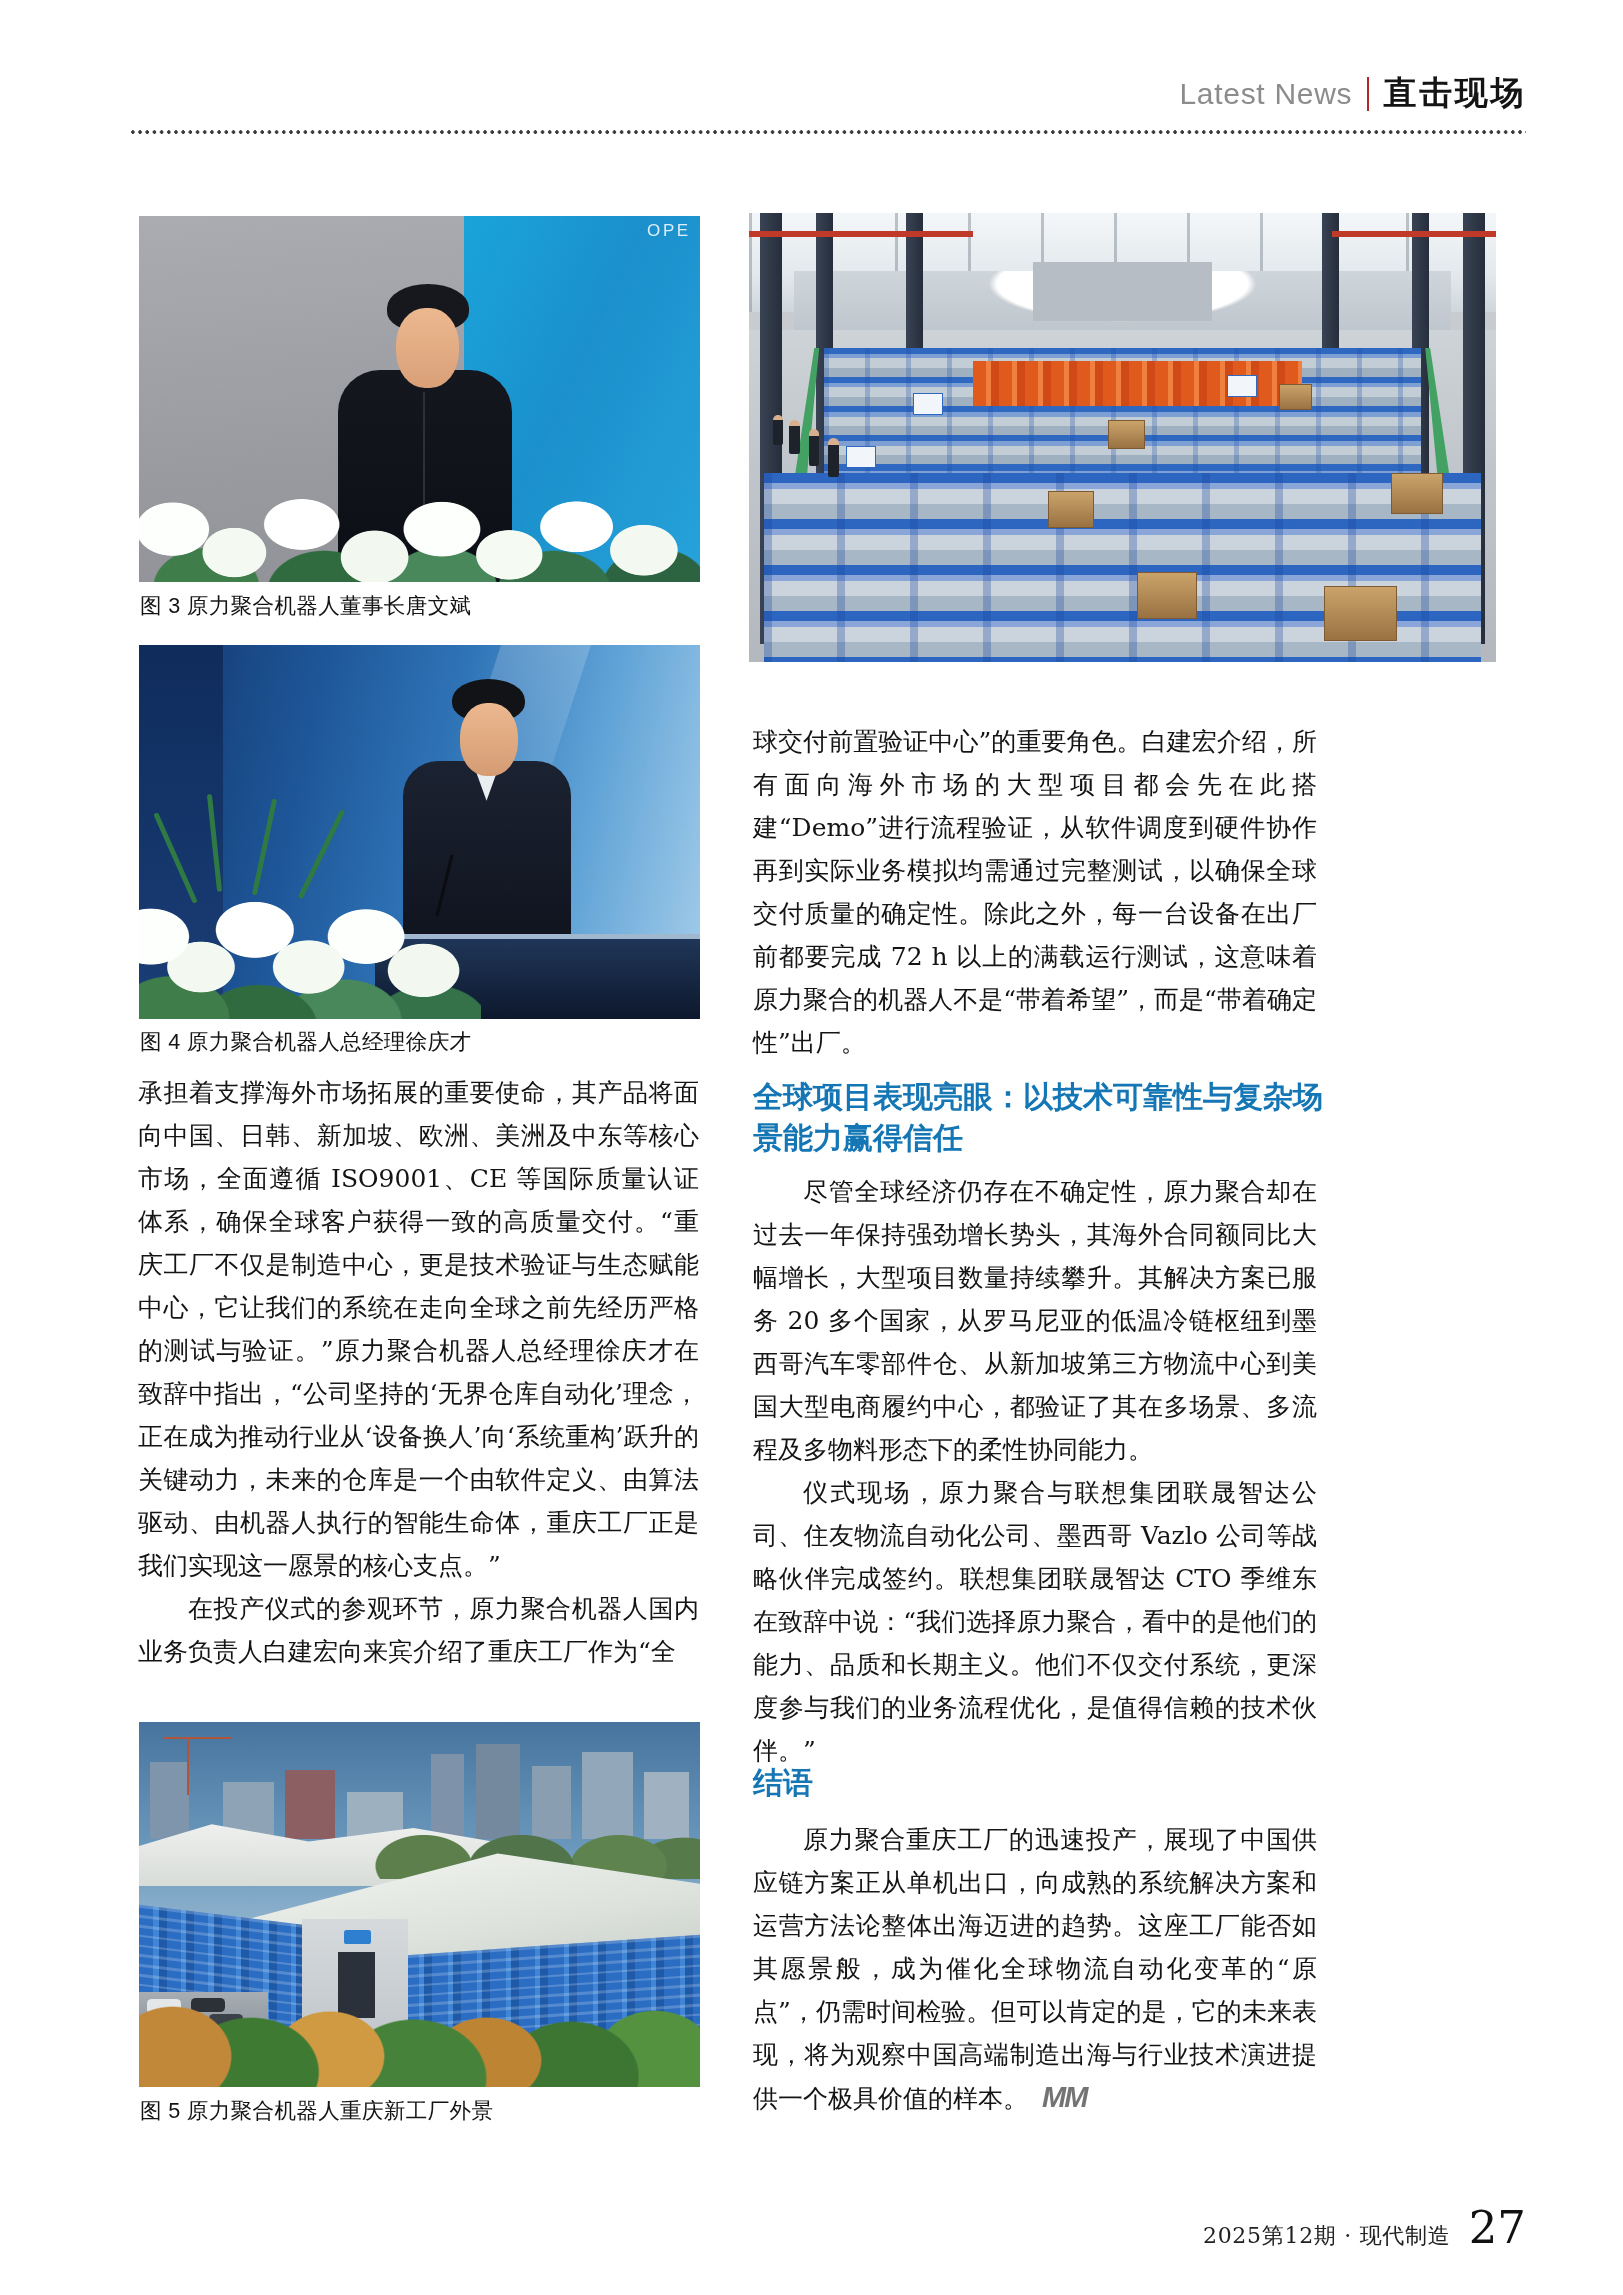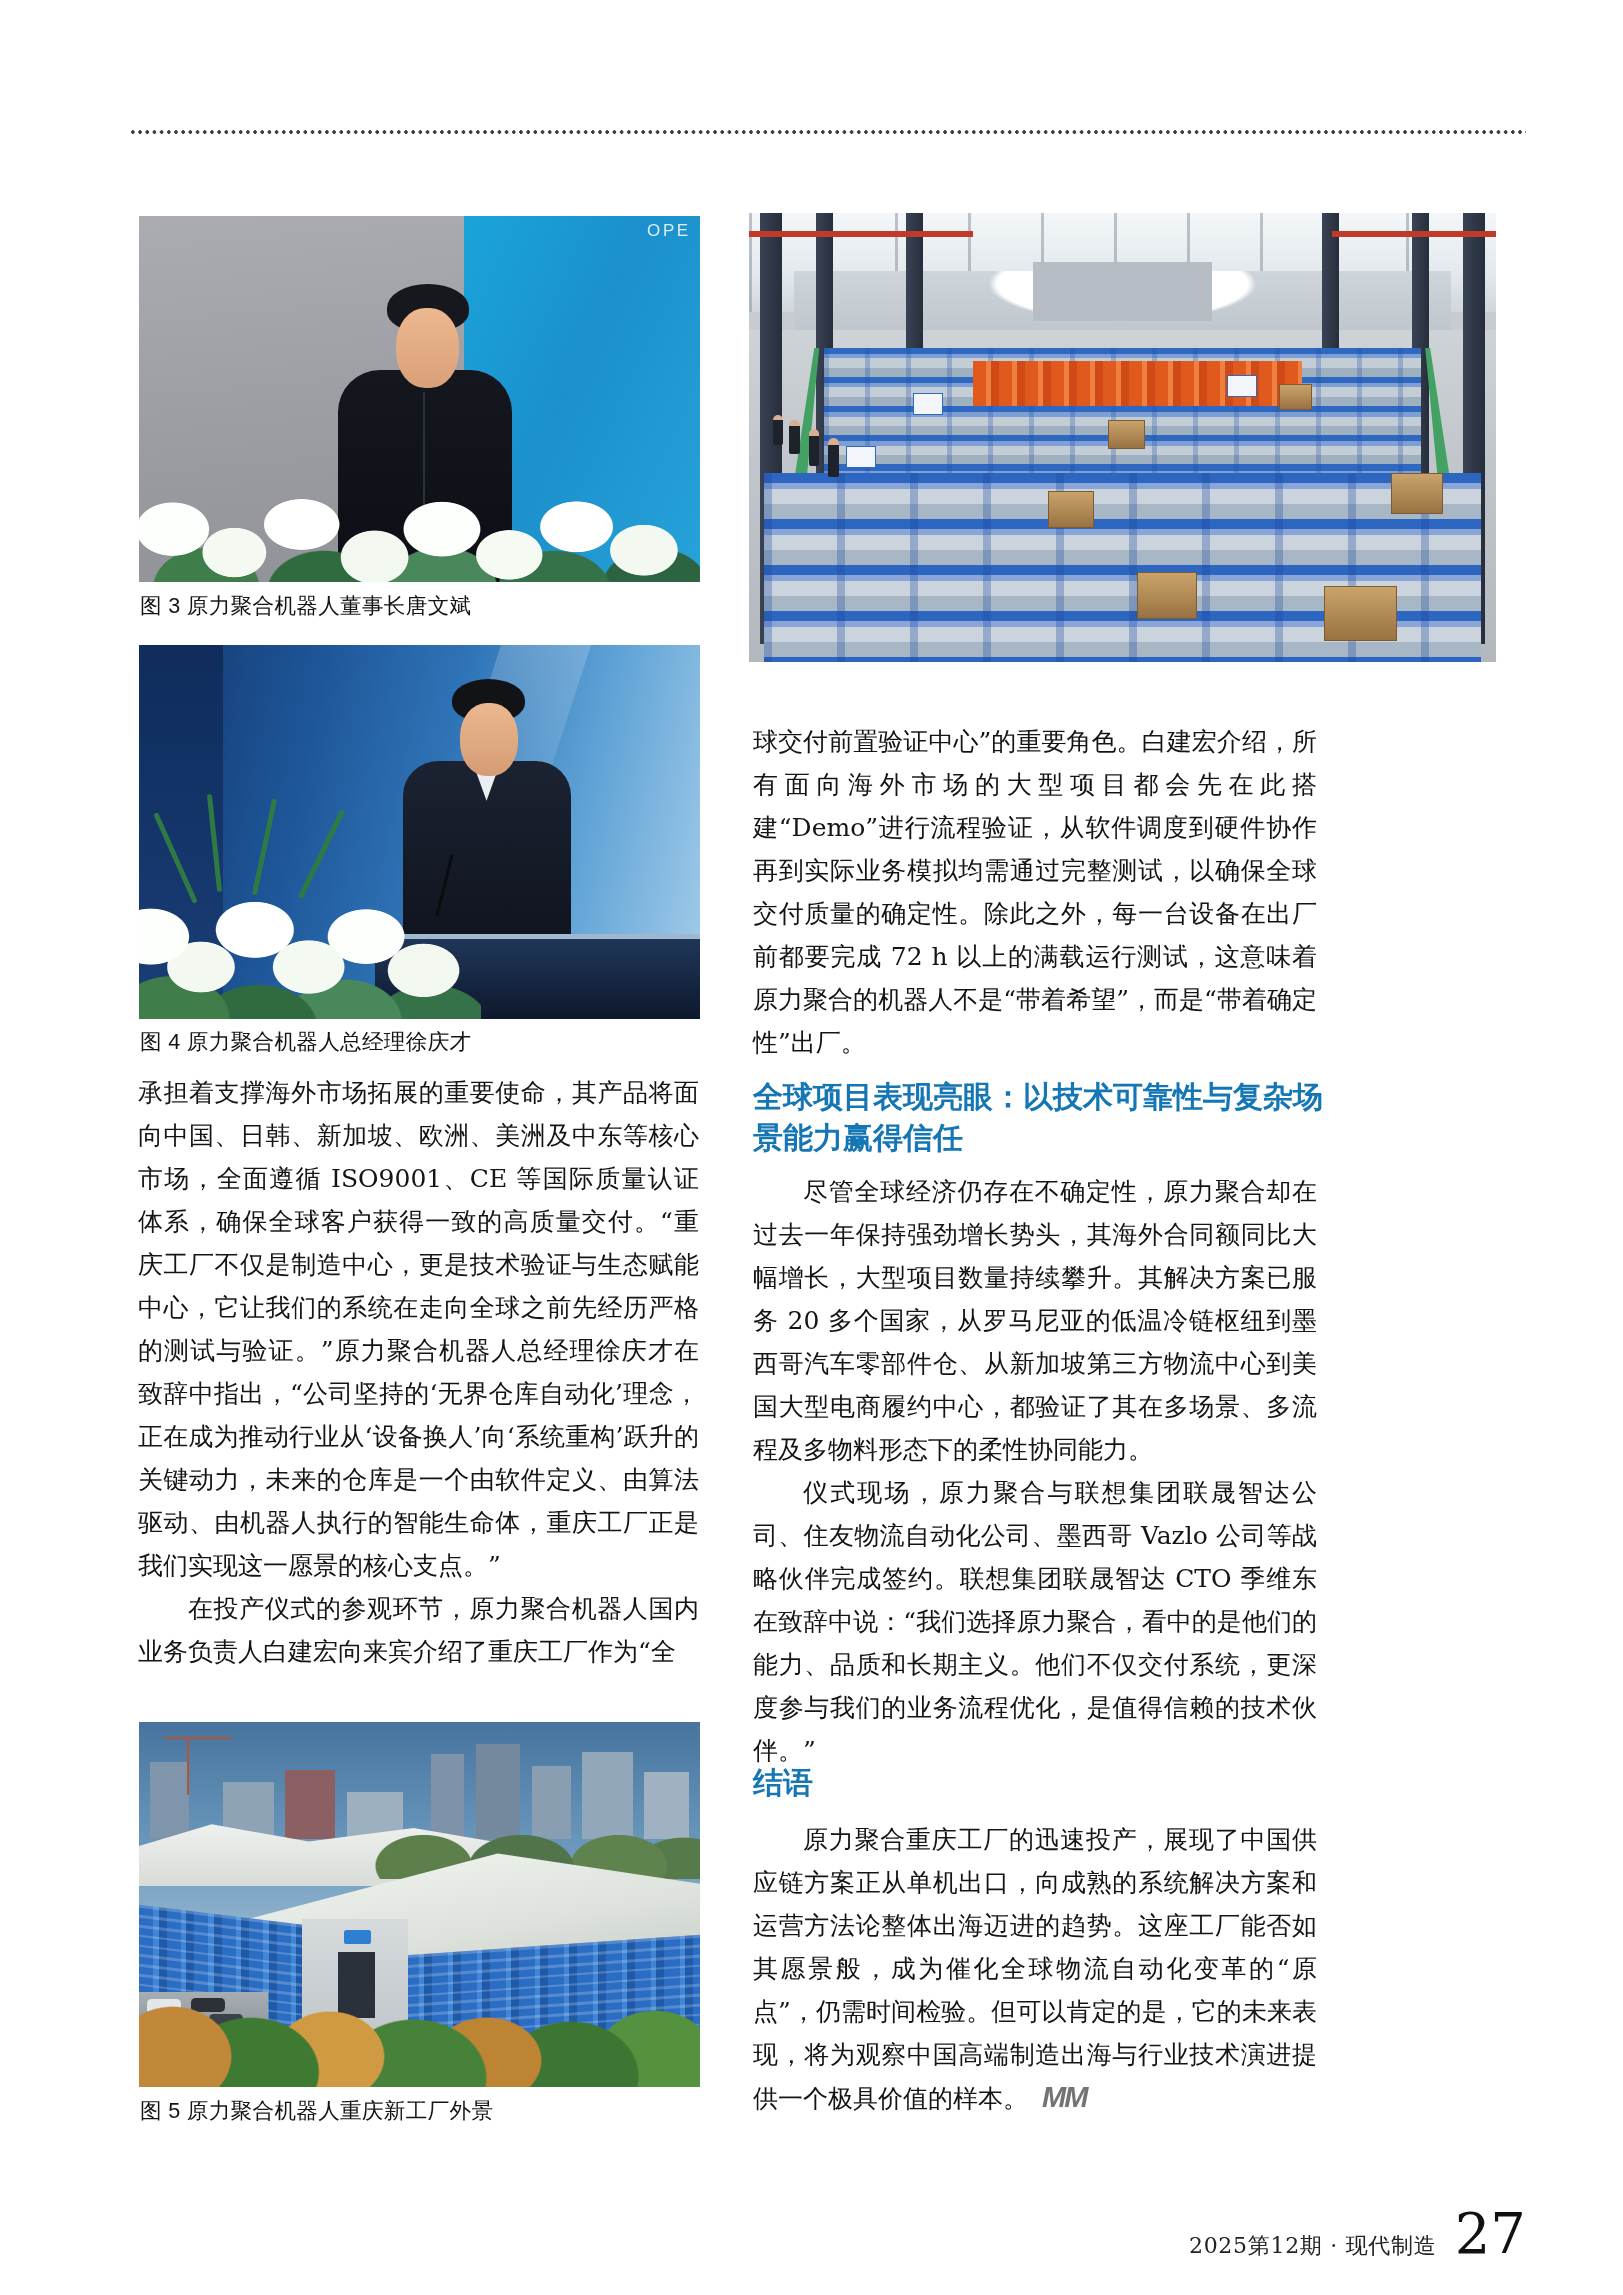--- a/index.html
+++ b/index.html
@@ -206,27 +206,32 @@
       font-family:"Liberation Sans",sans-serif;font-weight:700;font-size:30px;
       line-height:41px;color:#1476b4;}
   .h2{position:absolute;left:753px;top:1763px;
       font-family:"Liberation Sans",sans-serif;font-weight:700;font-size:30px;color:#1476b4;}
   .mm{font-family:"Liberation Sans",sans-serif;font-weight:700;font-style:italic;
       color:#737373;font-size:29px;letter-spacing:-2px;margin-left:14px;}
 
   
   .ftr{position:absolute;right:97px;top:2201px;display:flex;align-items:baseline;}
   .ftr-issue{font-family:"DejaVu Serif",serif;font-size:22px;color:#222;letter-spacing:0.7px;}
-  .ftr-page{font-family:"DejaVu Serif",serif;font-size:56px;color:#111;margin-left:18.3px;}
+  .ftr-page{font-family:"DejaVu Serif",serif;font-size:45px;color:#111;margin-left:18.3px;}
 </style>
 </head>
 <body>
 
 <div class="page">
 
+  <div class="hdr">
+    <span class="hdr-en">Latest News</span>
+    <span class="hdr-bar"></span>
+    <span class="hdr-cn">直击现场</span>
+  </div>
   <div class="dotted"></div>
 
   <div class="photo p1">
     <div class="abs p1-wall"></div>
     <div class="abs p1-screen"></div>
     <div class="abs p1-screen-text">OPE</div>
     <div class="abs p1-body"></div>
     <div class="abs p1-zip"></div>
     <div class="abs p1-hair"></div>
     <div class="abs p1-face"></div>

